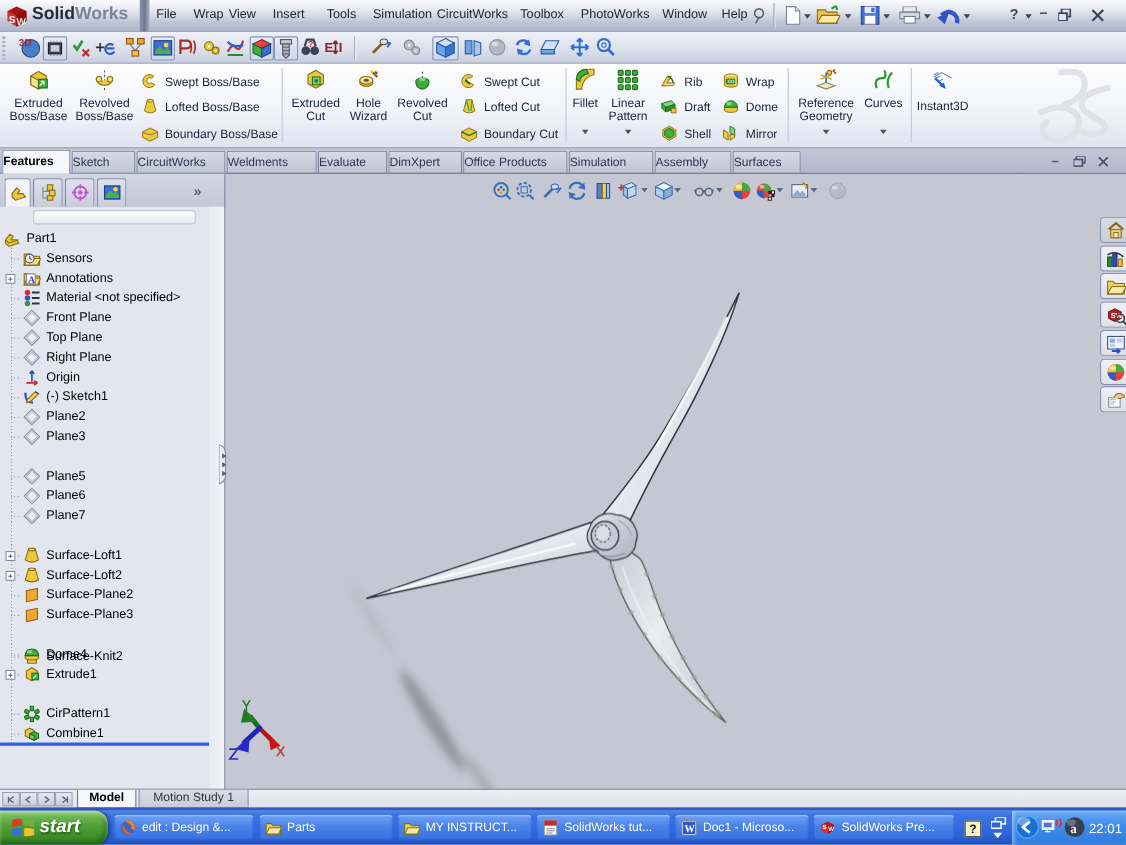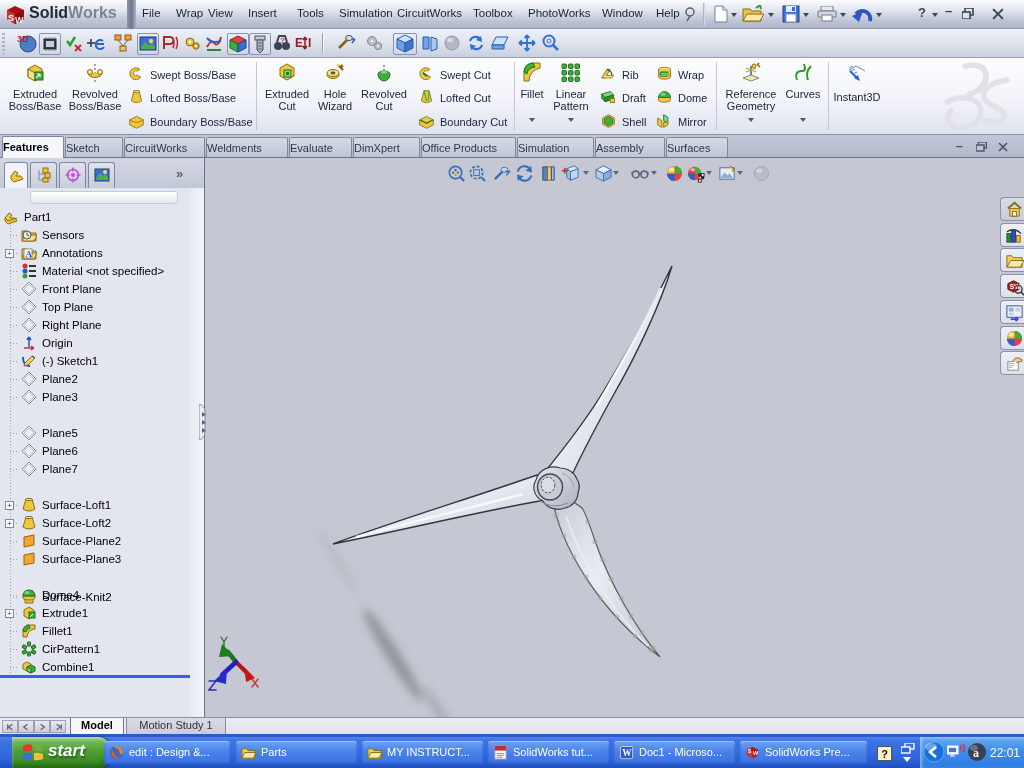--- a/index.html
+++ b/index.html
@@ -707,30 +707,20 @@
       <div class="a" style="left:10px;top:9px;width:9px;height:1px;background:repeating-linear-gradient(90deg,#9aa0b2 0 1px,transparent 1px 3px)"></div>
       <div class="exp">+</div>
       <div class="ticon" style="left:21px">
         <svg width="16" height="16" viewBox="0 0 16 16">
           <polygon points="3,5 8,2 13,5 13,11 8,14 3,11" fill="#ecc83e" stroke="#8a6d12"></polygon>
           <rect x="8" y="7" width="6" height="6" fill="#3fae3f" stroke="#1e6e1e"></rect>
           <path d="M9 12 l3 -3" stroke="#e8ffe8"></path>
         </svg>
       </div>
       <span class="txt" style="left:42px">Extrude1</span>
-    </div>
-    <div class="trow" style="top:464px">
-      <div class="a" style="left:10px;top:9px;width:9px;height:1px;background:repeating-linear-gradient(90deg,#9aa0b2 0 1px,transparent 1px 3px)"></div>
-      <div class="ticon" style="left:21px">
-        <svg width="16" height="16" viewBox="0 0 16 16">
-          <path d="M2 14 v-6 a6 6 0 0 1 6 -6 h6 v4 a8 8 0 0 0 -8 8 z" fill="#ecc83e" stroke="#8a6d12"></path>
-          <path d="M2 8 a6 6 0 0 1 6 -6 l1 3 a5 5 0 0 0 -4 4 z" fill="#3fae3f" stroke="#1e6e1e"></path>
-        </svg>
-      </div>
-      <span class="txt" style="left:42px">Fillet1</span>
     </div>
     <div class="trow" style="top:482px">
       <div class="a" style="left:10px;top:9px;width:9px;height:1px;background:repeating-linear-gradient(90deg,#9aa0b2 0 1px,transparent 1px 3px)"></div>
       <div class="ticon" style="left:21px">
         <svg width="16" height="16" viewBox="0 0 16 16">
           <g fill="#3fae3f" stroke="#1e6e1e">
             <rect x="6.5" y="1" width="3" height="4" rx="0.5"></rect>
             <rect x="11" y="4" width="3" height="4" rx="0.5" transform="rotate(60 12.5 6)"></rect>
             <rect x="11" y="9" width="3" height="4" rx="0.5" transform="rotate(120 12.5 11)"></rect>
             <rect x="6.5" y="11" width="3" height="4" rx="0.5"></rect>
@@ -1015,21 +1005,21 @@
         <g fill="none" stroke="#5a6175" stroke-width="1.3">
           <path d="M5 2 L9 5 L5 8 M10 2 V8"></path>
         </g>
       </svg>
     </div>
     <div class="a" style="left:70px;top:0;width:54px;height:17px;background:#f6f7fa;border:1px solid #70788e;border-top:none;font-weight:bold;text-align:center;line-height:15px;color:#000;font-size:11px">Model</div>
     <div class="a" style="left:126px;top:0;width:100px;height:17px;background:linear-gradient(#d8dce6,#c8cdd9);border:1px solid #8890a5;border-top:none;text-align:center;line-height:15px;color:#333;font-size:11px">Motion Study 1</div>
   </div>
 <div class="a" style="left:0;top:734px;width:1024px;height:3px;background:#3058c8"></div>
 <div class="a" style="left:0;top:737px;width:1024px;height:31px;background:linear-gradient(#4f86ec,#3c74e4 12%,#2e64da 70%,#2258c8 90%,#1d4eb8)">
-<div class="a" style="left:12px;top:0;width:98px;height:31px;border-radius:0 12px 12px 0;background:linear-gradient(#84c66a,#4f9f35 45%,#3c8a24 85%,#2f7a1a);box-shadow:inset 0 2px 3px rgba(255,255,255,0.45),inset -3px -3px 5px rgba(0,60,0,0.35), 2px 0 3px rgba(0,0,30,0.4)">
+<div class="a" style="left:0;top:0;width:98px;height:31px;border-radius:0 12px 12px 0;background:linear-gradient(#84c66a,#4f9f35 45%,#3c8a24 85%,#2f7a1a);box-shadow:inset 0 2px 3px rgba(255,255,255,0.45),inset -3px -3px 5px rgba(0,60,0,0.35), 2px 0 3px rgba(0,0,30,0.4)">
 <svg class="a" style="left:10px;top:5px" width="22" height="21" viewBox="0 0 22 21">
 <path d="M1 4 Q5 1 10 3 L10 9 Q5 8 1 10 Z" fill="#e03a2a"></path>
 <path d="M12 3 Q16 1 21 4 L21 10 Q16 8 12 9 Z" fill="#6fae3f"></path>
 <path d="M1 12 Q5 10 10 11 L10 18 Q5 19 1 17 Z" fill="#3a6fd8"></path>
 <path d="M12 11 Q16 10 21 12 L21 17 Q16 19 12 18 Z" fill="#f0c030"></path>
 </svg>
 <span class="a" style="left:36px;top:4px;font-style:italic;font-weight:bold;font-size:17px;color:#fff;text-shadow:1px 2px 2px rgba(0,40,0,0.5)">start</span>
 </div>
 <div class="tbtn" style="left:104px;width:126px">
       <span class="ti">

